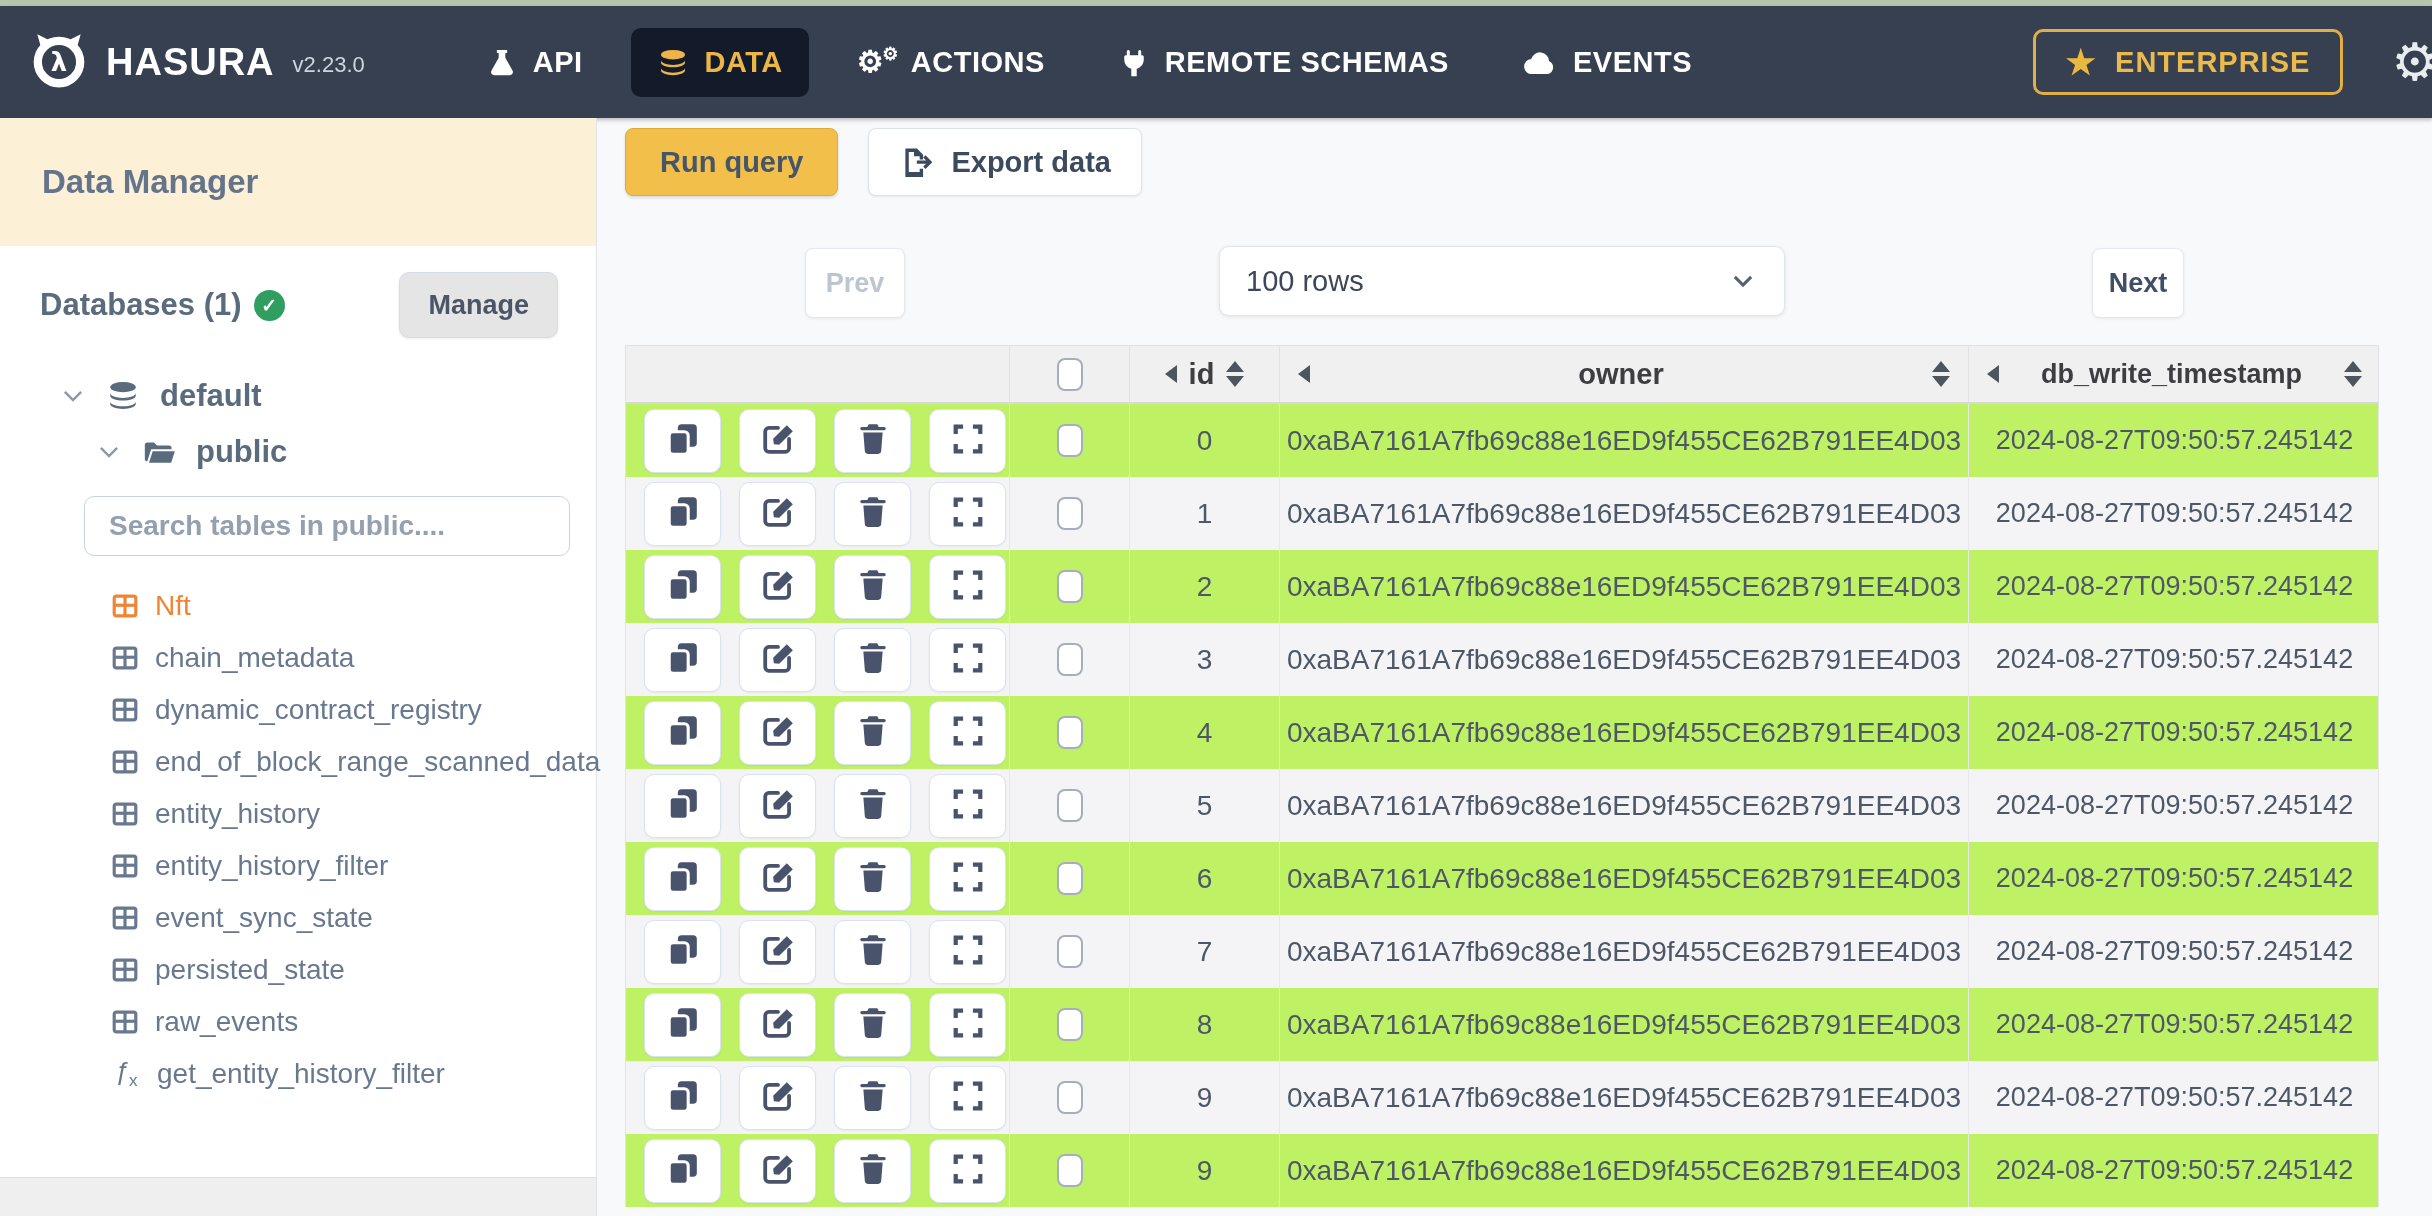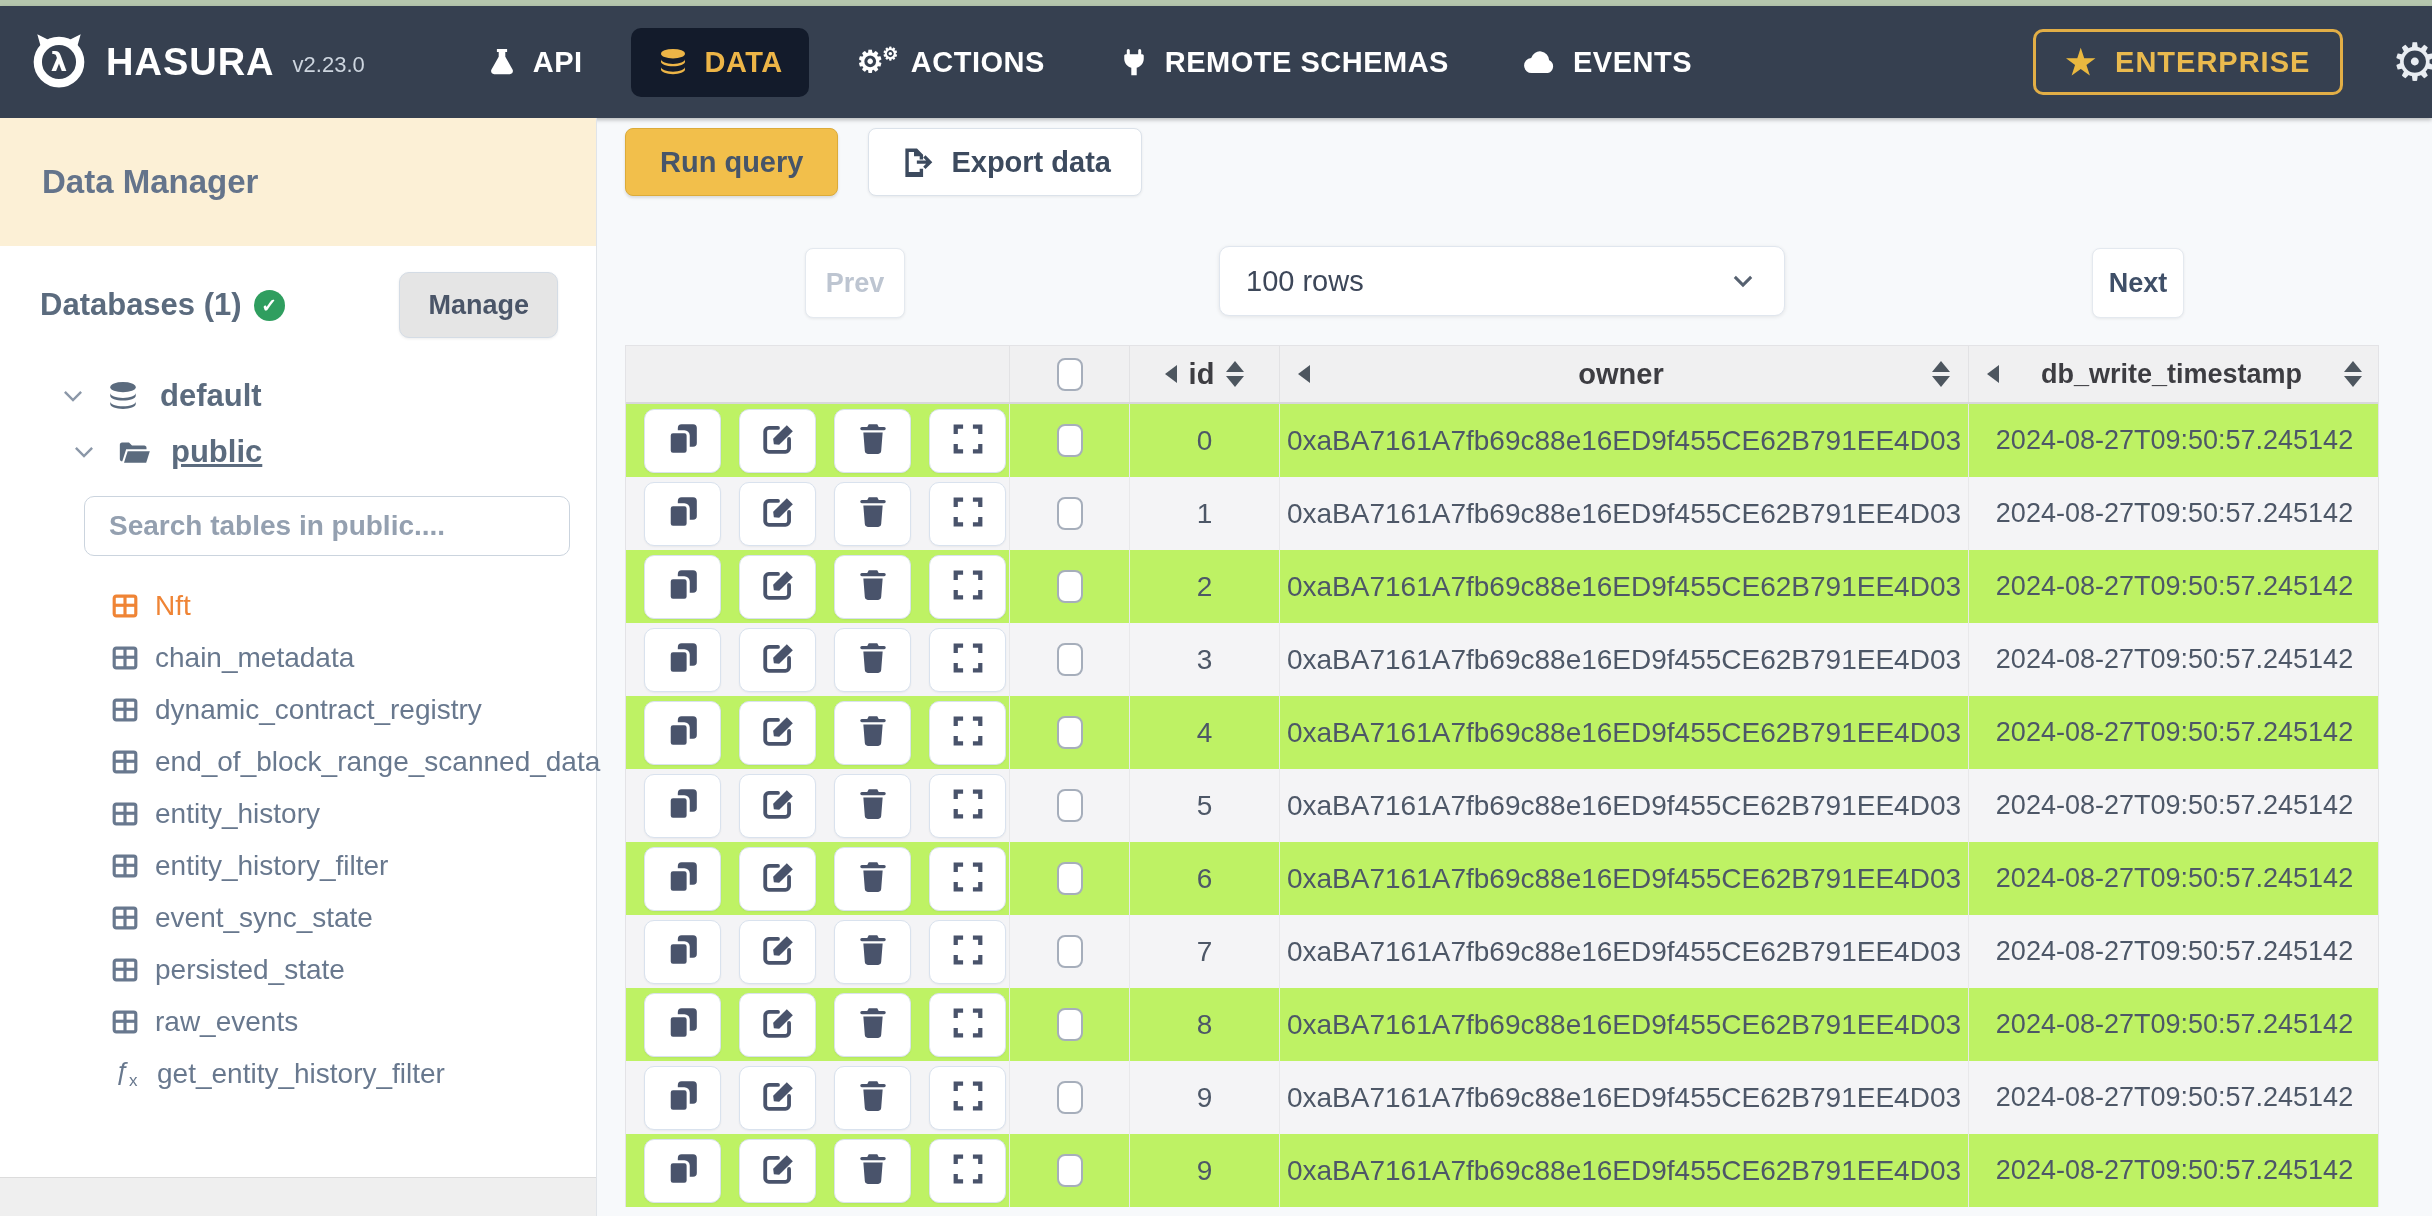--- a/index.html
+++ b/index.html
@@ -7,21 +7,21 @@
               font-family:"Liberation Sans", sans-serif; }
   .screen { position:relative; width:2432px; height:1216px; }
 
   
   .top-strip { height:6px; background:#b5c6ad; }
   .navbar { position:relative; height:112px; background:#364050; display:flex; align-items:center;
             padding:0 28px; overflow:hidden; box-shadow:0 2px 4px rgba(0,0,0,.25); }
   .brand { display:flex; align-items:center; gap:16px; }
   .brand-name { color:#fff; font-size:38px; font-weight:bold; letter-spacing:1px; }
   .brand-version { color:#cdd5df; font-size:22px; margin-left:2px; margin-top:6px; }
-  .nav-items { display:flex; align-items:center; margin-left:96px; gap:0; }
+  .nav-items { display:flex; align-items:flex-end; margin-left:96px; gap:0; }
   .nav-item { display:flex; align-items:center; gap:16px; color:#fff; font-size:29px; font-weight:bold;
               letter-spacing:.5px; padding:18px 26px; border-radius:10px; cursor:pointer; margin-right:22px; }
   .nav-item .nicon { display:flex; align-items:center; color:#fff; }
   .nav-item.active { background:#131b2b; color:#edb547; }
   .nav-item.active .nicon { color:#edb547; }
   .cogs { position:relative; width:38px; height:34px; font-size:30px; line-height:34px; }
   .cog-big { position:absolute; left:0; top:0; }
   .cog-small { position:absolute; right:-4px; top:-8px; font-size:18px; }
   .nav-right { margin-left:auto; display:flex; align-items:center; }
   .enterprise-btn { display:flex; align-items:center; gap:18px; border:3px solid #e2ae46; border-radius:10px;
@@ -41,21 +41,21 @@
   .db-label { display:flex; align-items:center; gap:12px; font-size:31px; font-weight:bold; color:#5b6b7e; }
   .check-circle { width:31px; height:31px; border-radius:50%; background:#2f9e5f; color:#fff; display:flex;
                   align-items:center; justify-content:center; font-size:19px; font-weight:bold; }
   .manage-btn { margin-left:auto; background:#e5e5e5; border:1px solid #d4dce5; border-radius:10px; height:66px;
                 padding:0 28px; font-size:27px; font-weight:bold; color:#4a5568; cursor:pointer;
                 box-shadow:0 1px 3px rgba(0,0,0,.08); font-family:inherit; }
   .tree { margin-top:30px; }
   .tree-row { display:flex; align-items:center; gap:20px; height:56px; color:#5b6b7e;
               font-size:31px; font-weight:bold; cursor:pointer; }
   .tree-row.lvl1 { padding-left:60px; }
-  .tree-row.lvl2 { padding-left:71px;text-decoration:underline; }
+  .tree-row.lvl2 { padding-left:96px; }
   .chev { display:flex; align-items:center; }
   .ticon-slate { color:#5b6b7e; display:flex; align-items:center; }
   .search-wrap { margin:16px 0 0 84px; }
   .search-input { width:486px; height:60px; border:1.5px solid #cbd4de; border-radius:10px; padding:0 24px;
                   font-size:28px; color:#4a5568; font-family:inherit; outline:none; }
   .search-input::placeholder { color:#94a0b0; font-weight:bold; }
   .table-list { margin-top:24px; }
   .side-item { display:flex; align-items:center; gap:15px; height:52px; padding-left:110px;
                font-size:28px; color:#68788e; cursor:pointer; }
   .side-item .ticon { display:flex; align-items:center; color:#68788e; }

